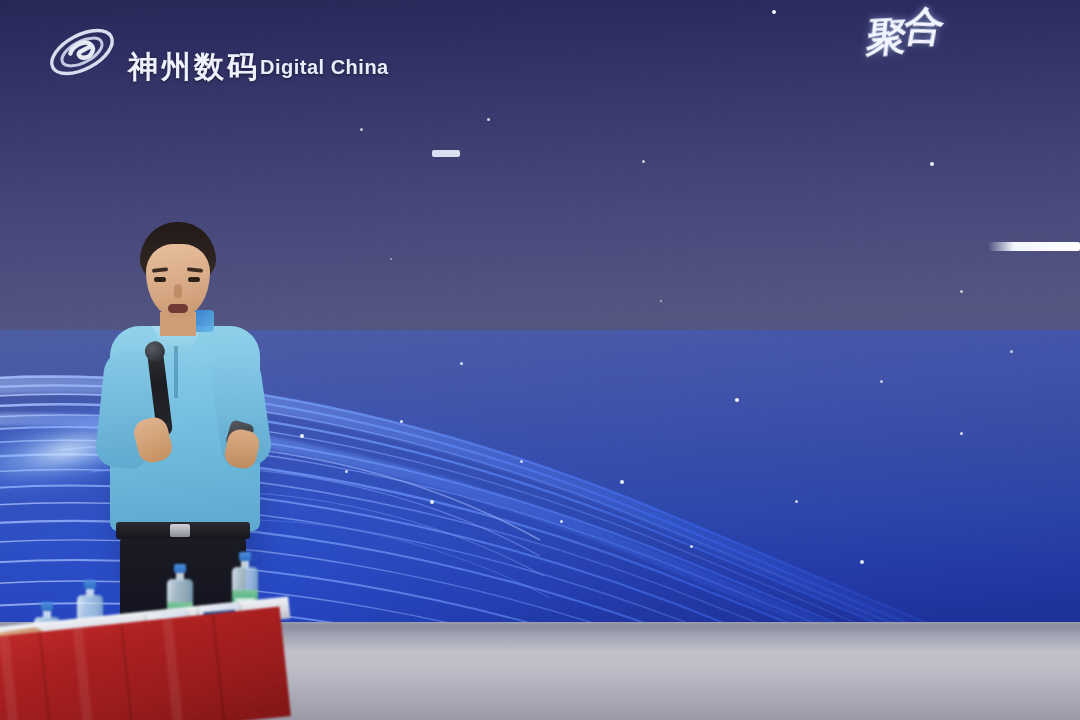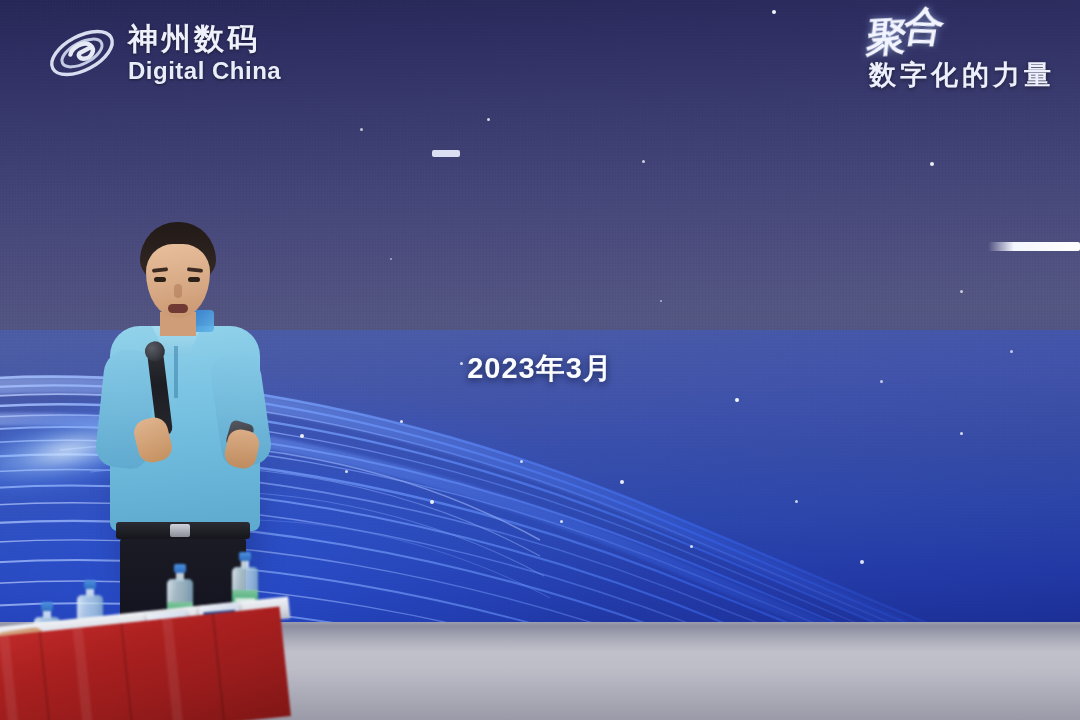--- a/index.html
+++ b/index.html
@@ -58,27 +58,27 @@
     pointer-events:none;
   }
 
   
   .sparks{position:absolute;inset:0;pointer-events:none;}
   .spark{position:absolute;border-radius:50%;background:#fff;}
 
   
   .logo-dc{position:absolute;left:45px;top:22px;display:flex;align-items:center;gap:9px;}
   .logo-dc .mark{width:74px;height:60px;flex:none;opacity:.96;}
-  .logo-dc .wordmark{display:flex;flex-direction:column;line-height:1;padding-top:2px;}
+  .logo-dc .wordmark{display:flex;flex-direction:row;line-height:1;padding-top:2px;margin-top:28px;}
   .logo-dc .cn{
     font-size:30px;font-weight:700;color:#eef1fb;letter-spacing:3px;
     text-shadow:0 1px 3px rgba(0,0,0,.5);
   }
   .logo-dc .en{
-    font-size:24px;font-weight:700;color:#e9edfa;letter-spacing:.5px;margin-top:5px;
+    font-size:20px;font-weight:700;color:#e9edfa;letter-spacing:.5px;margin-top:5px;
     text-shadow:0 1px 3px rgba(0,0,0,.5);
   }
 
   
   .logo-evt{position:absolute;right:25px;top:18px;text-align:right;}
   .logo-evt .calli{
     font-family:"DejaVu Serif","Liberation Serif",serif;
     font-size:40px;font-weight:700;color:#f2f4ff;letter-spacing:-4px;
     display:block;line-height:.92;
     transform:skewX(-9deg) rotate(-3deg);
@@ -388,24 +388,22 @@
         </g>
       </svg>
       <div class="wordmark">
         <span class="cn">神州数码</span>
         <span class="en">Digital China</span>
       </div>
     </div>
 
     <div class="logo-evt">
       <span class="calli"><span>聚</span><span class="c2">合</span></span>
-      <span class="tag">数字化的力量</span>
-    </div>
-
-    <div class="slide-date">2023年3月</div>
+    </div>
+
   </div>
 
   <div class="floor"></div>
   <div class="floor-shadow"></div>
 
   <div class="speaker">
     <div class="sp-shadow"></div>
     <div class="sp-legs"></div>
     <div class="sp-torso"></div>
     <div class="sp-arm-l"></div>

